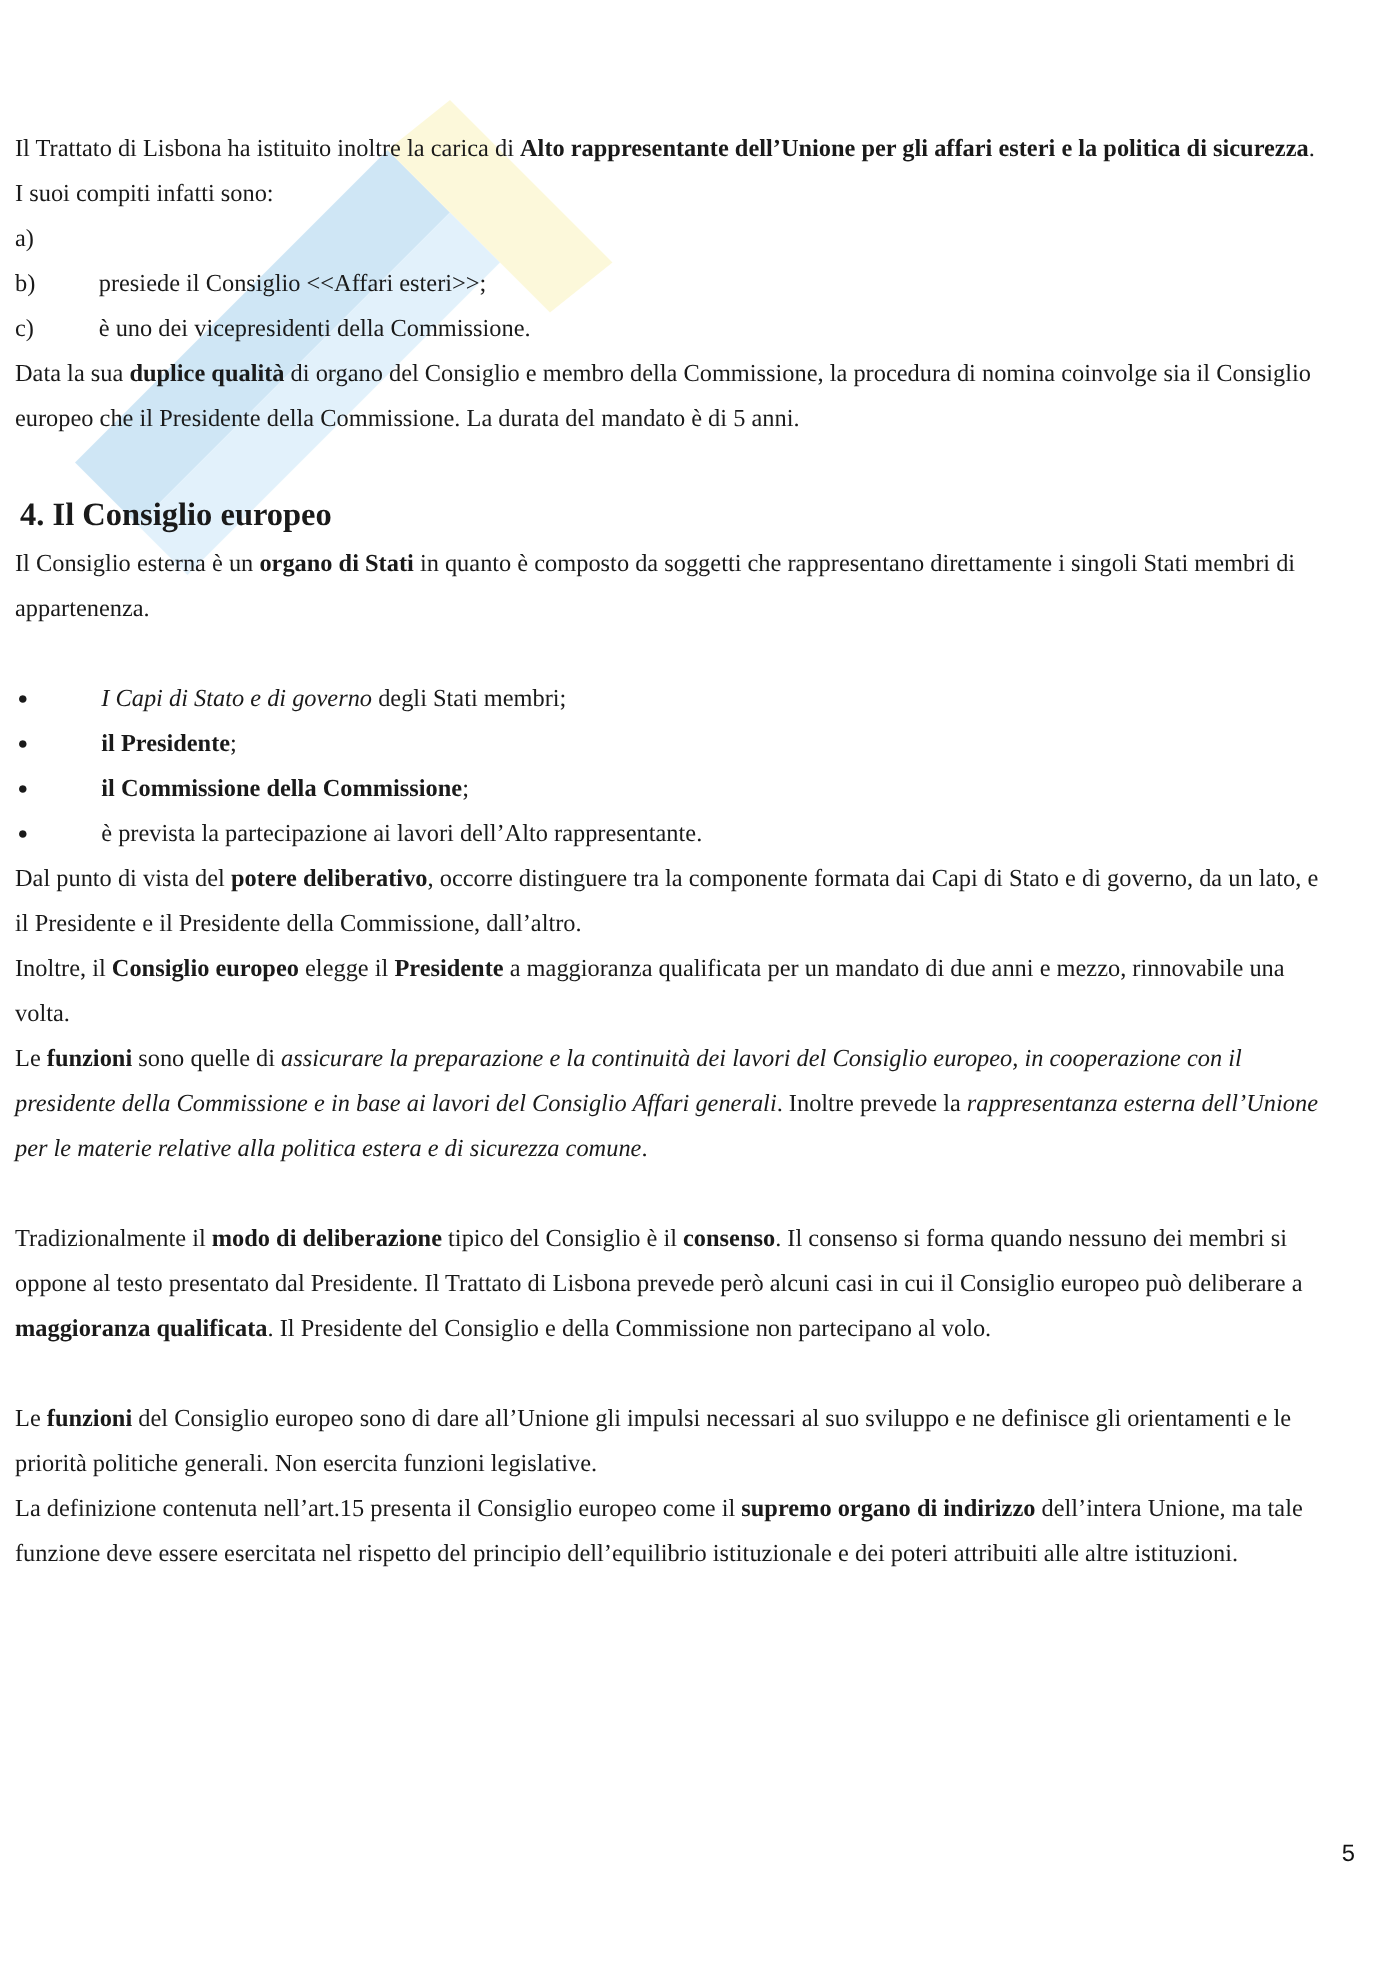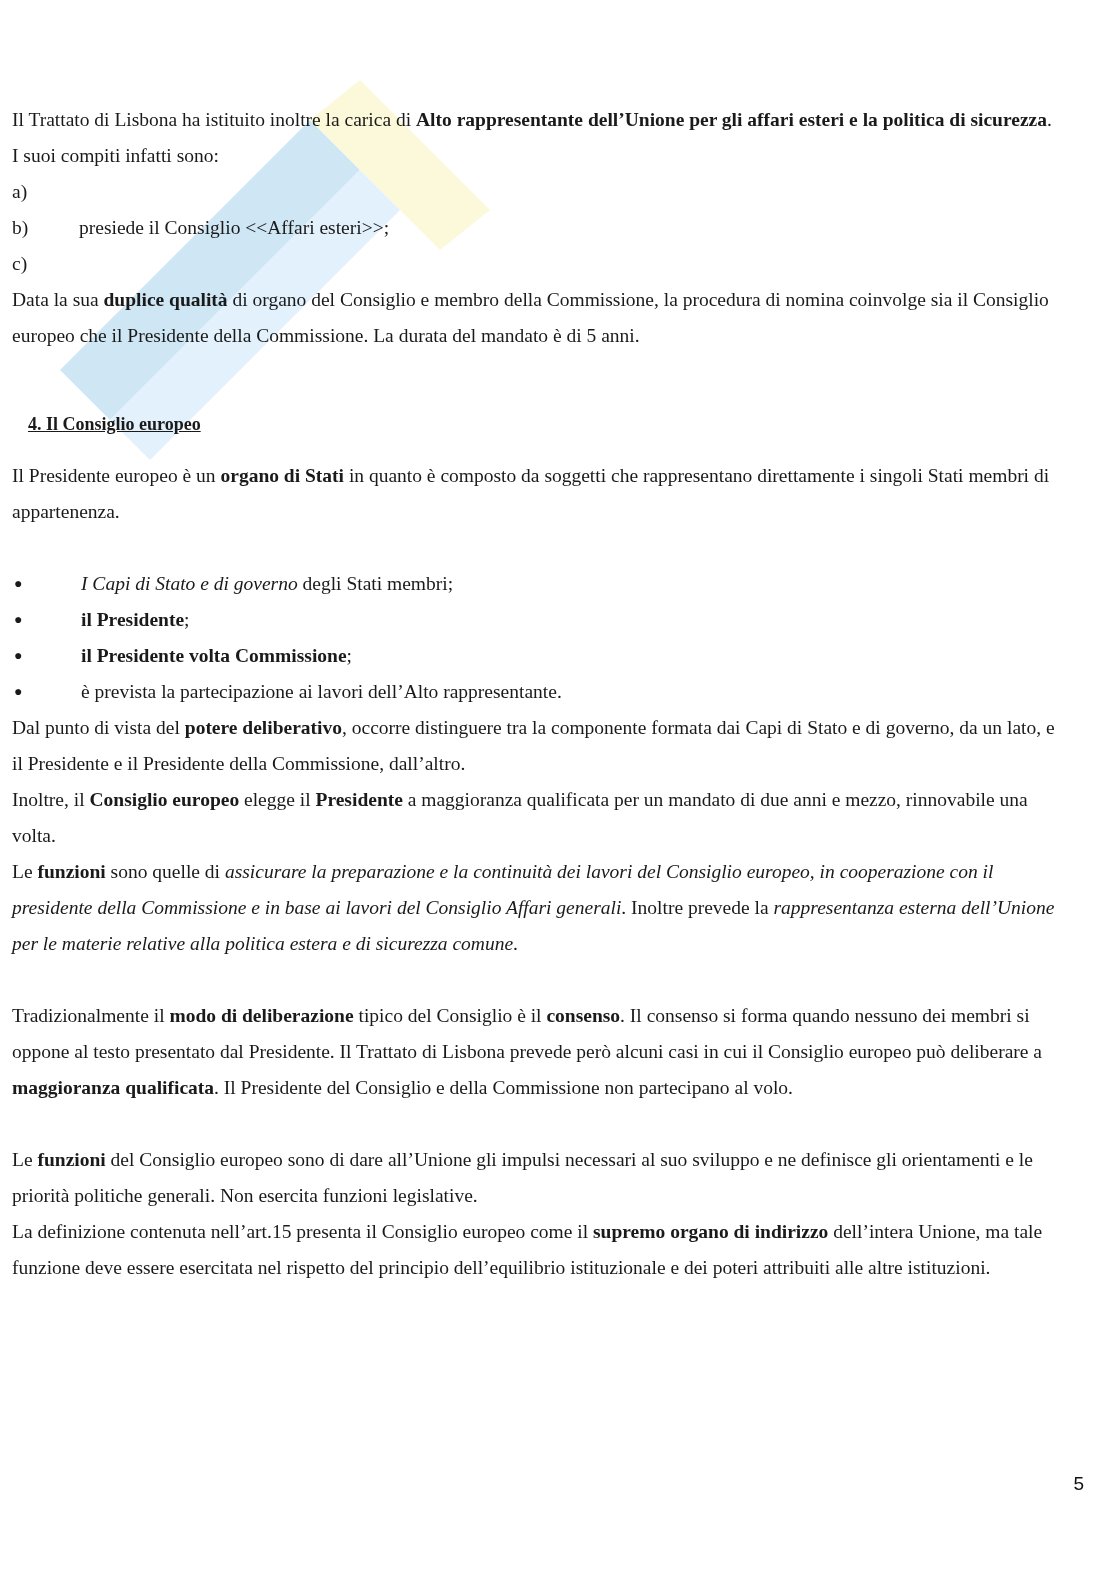--- a/index.html
+++ b/index.html
@@ -6,21 +6,21 @@
     body { width: 1118px; height: 1579px; position: relative; overflow: hidden;
       font-family: "Liberation Serif", "DejaVu Serif", serif; color: #1a1a1a; }
     .watermark { position: absolute; left: 20px; top: 40px; width: 520px; height: 460px;
       pointer-events: none; opacity: 0.22; z-index: 0; }
     .page { position: absolute; left: 12px; top: 102px; width: 1050px; z-index: 1; }
     .line-para { font-size: 19.5px; line-height: 36px; margin: 0; }
     .gap { height: 36px; }
     .list-item { display: flex; font-size: 19.5px; line-height: 36px; }
     .list-item .marker { width: 67px; flex: 0 0 67px; }
     .list-item .bullet { width: 67px; flex: 0 0 67px; font-size: 14px; padding-left: 2px; }
-    .heading { font-size: 18px; line-height: 36px; font-weight: bold; text-decoration: underline; margin: 16px; }
+    .heading { font-size: 26px; line-height: 36px; font-weight: bold; margin: 4px; }
     b { font-weight: bold; }
     i { font-style: italic; }
     .page-number { position: absolute; right: 34px; top: 1473px; font-family: "Liberation Sans", sans-serif;
       font-size: 19px; color: #111; }
   </style>
 </head>
 <body>
 
 <svg class="watermark" viewBox="0 0 520 460">
   <polygon points="40,330 290,80 340,130 90,380" fill="#2a8fd6"></polygon>
@@ -32,37 +32,38 @@
     <p class="line-para"><span>Il Trattato di Lisbona ha istituito inoltre la carica di </span><b>Alto rappresentante dell’Unione per gli affari esteri e la politica  di sicurezza</b><span>. I suoi compiti infatti sono:</span></p>
     <div class="list-item">
       <span class="marker">a)</span>
     </div>
     <div class="list-item">
       <span class="marker">b)</span>
       <span><span>presiede il Consiglio &lt;&lt;Affari esteri&gt;&gt;;</span></span>
     </div>
     <div class="list-item">
       <span class="marker">c)</span>
+      <span><span>è uno dei vicepresidenti della Commissione.</span></span>
     </div>
     <p class="line-para"><span>Data la sua </span><b>duplice qualità</b><span> di organo del Consiglio e membro della Commissione, la procedura di nomina coinvolge sia il Consiglio europeo che il Presidente della Commissione. La durata del mandato è di 5 anni.</span></p>
     <div class="gap"></div>
     <h2 class="heading">4. Il Consiglio europeo</h2>
-    <p class="line-para"><span>Il Presidente europeo è un </span><b>organo di Stati</b><span> in quanto è composto da soggetti che rappresentano direttamente i singoli Stati membri di appartenenza.</span></p>
+    <p class="line-para"><span>Il Consiglio esterna è un </span><b>organo di Stati</b><span> in quanto è composto da soggetti che rappresentano direttamente i singoli Stati membri di appartenenza.</span></p>
     <div class="gap"></div>
     <div class="list-item">
       <span class="bullet">●</span>
       <span><i>I Capi di Stato e di governo</i><span> degli Stati membri;</span></span>
     </div>
     <div class="list-item">
       <span class="bullet">●</span>
       <span><b>il Presidente</b><span>;</span></span>
     </div>
     <div class="list-item">
       <span class="bullet">●</span>
-      <span><b>il Presidente volta Commissione</b><span>;</span></span>
+      <span><b>il Commissione della Commissione</b><span>;</span></span>
     </div>
     <div class="list-item">
       <span class="bullet">●</span>
       <span><span>è prevista la partecipazione ai lavori dell’Alto rappresentante.</span></span>
     </div>
     <p class="line-para"><span>Dal punto di vista del </span><b>potere deliberativo</b><span>, occorre distinguere tra la componente formata dai Capi di Stato e di governo, da un lato, e il Presidente e il Presidente della Commissione, dall’altro.</span></p>
     <p class="line-para"><span>Inoltre, il </span><b>Consiglio europeo</b><span> elegge il </span><b>Presidente</b><span> a maggioranza qualificata per un mandato di due anni e mezzo, rinnovabile una volta.</span></p>
     <p class="line-para"><span>Le </span><b>funzioni</b><span> sono quelle di </span><i>assicurare la preparazione e la continuità dei lavori del Consiglio europeo, in cooperazione con il presidente della Commissione e in base ai lavori del Consiglio Affari generali</i><span>. Inoltre prevede la </span><i>rappresentanza esterna dell’Unione per le materie relative alla politica estera e di sicurezza comune</i><span>.</span></p>
     <div class="gap"></div>
     <p class="line-para"><span>Tradizionalmente il </span><b>modo di deliberazione</b><span> tipico del Consiglio è il </span><b>consenso</b><span>. Il consenso si forma quando nessuno dei membri si oppone al testo presentato dal Presidente. Il Trattato di Lisbona prevede però alcuni casi in cui il Consiglio europeo può deliberare a </span><b>maggioranza qualificata</b><span>. Il Presidente del Consiglio e della Commissione non partecipano al volo.</span></p>

